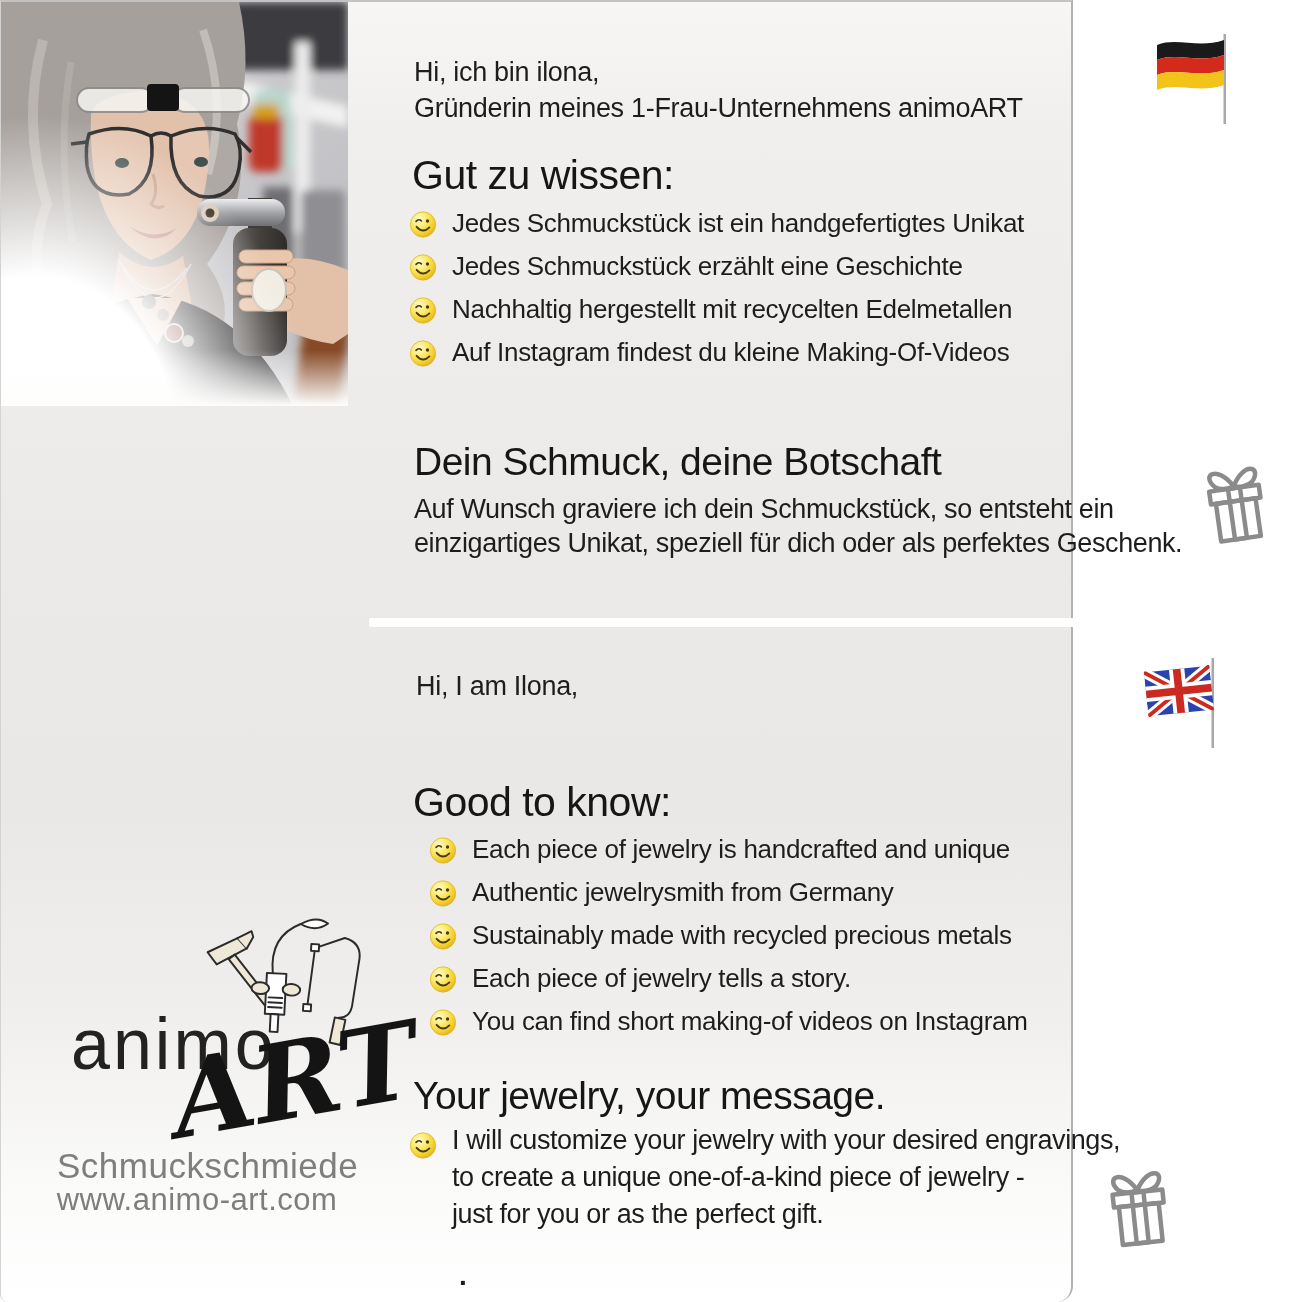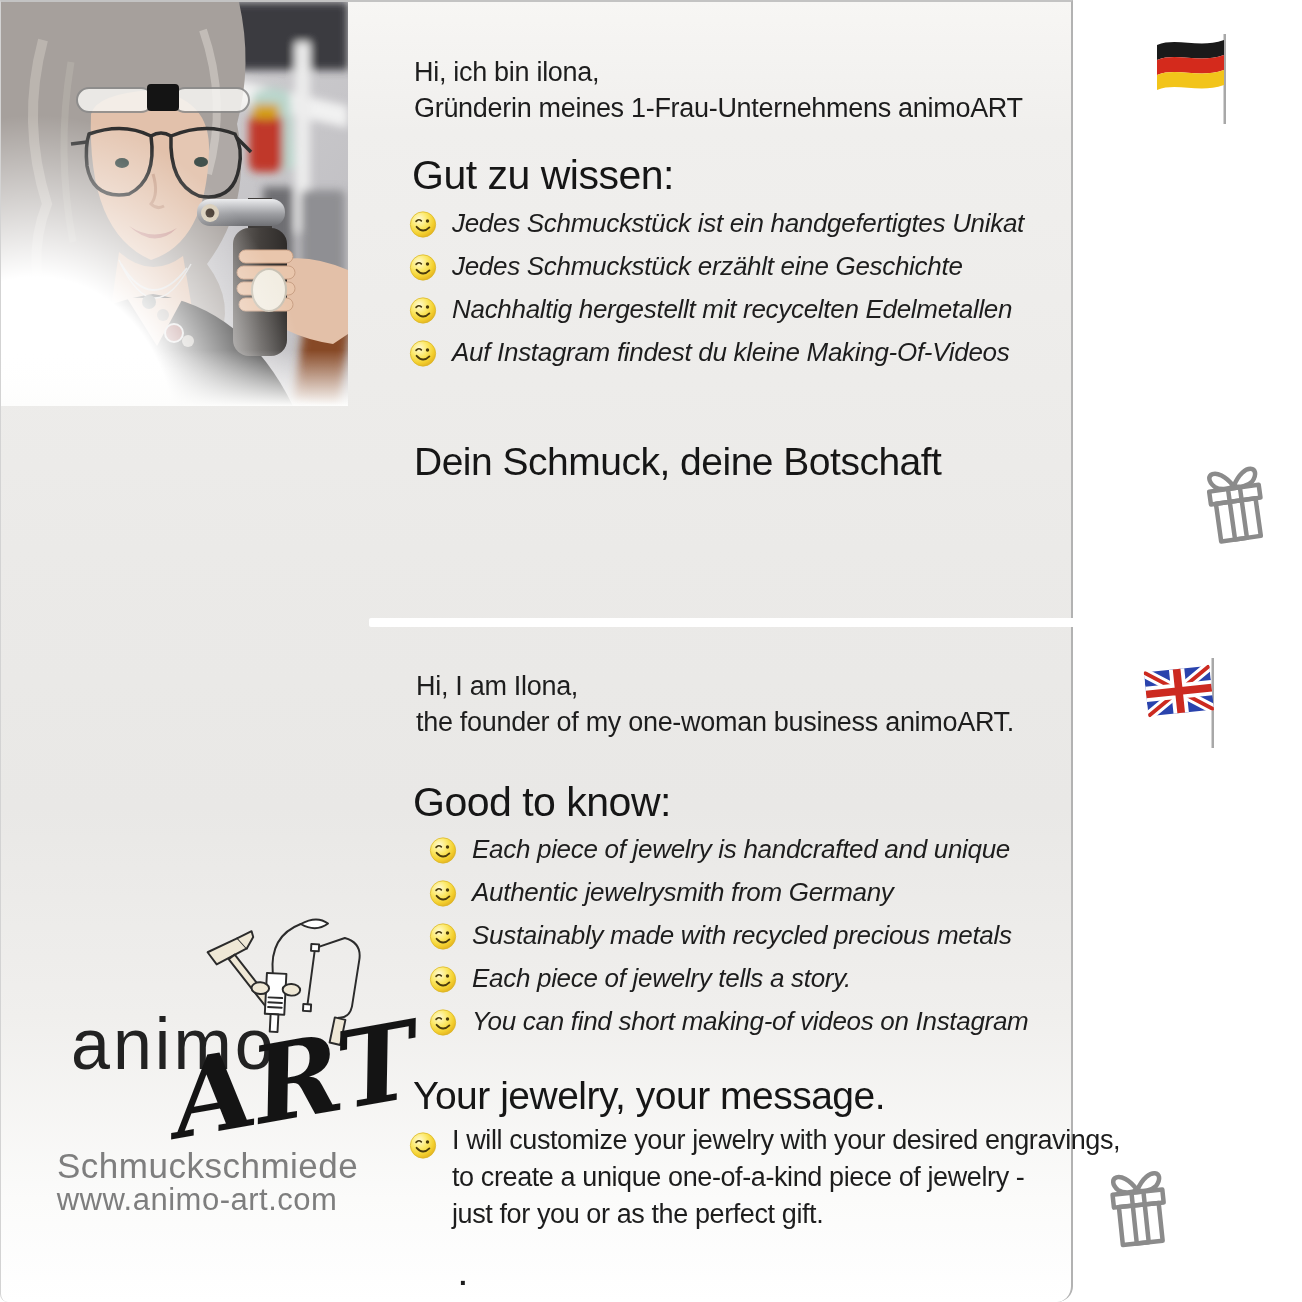--- a/index.html
+++ b/index.html
@@ -11,21 +11,21 @@
     border-top:2px solid #c3c3c3;border-right:2px solid #b2b2b2;border-left:1px solid #d3d3d3;
     border-bottom-right-radius:16px;border-bottom-left-radius:8px;
     color:#1d1d1d;
   }
   .abs{position:absolute;}
   .nowrap{white-space:nowrap;}
   .photo{position:absolute;left:0;top:0;width:347px;height:404px;display:block;}
   .intro{font-size:27px;line-height:36px;letter-spacing:-0.3px;}
   .heading{font-size:41px;line-height:44px;letter-spacing:-0.5px;color:#161616;}
   .subheading{font-size:39px;line-height:42px;letter-spacing:-0.5px;color:#161616;}
-  ul.bullets{list-style:none;margin:0;padding:0;font-style:italic;}
+  ul.bullets{list-style:none;margin:0;padding:0;}
   ul.bullets li{display:flex;align-items:center;height:43px;}
   .smiley{width:30px;height:30px;flex:0 0 30px;margin-right:14px;display:block;}
   .btxt{font-size:26px;letter-spacing:-0.3px;white-space:nowrap;}
   .bodytext{font-size:27px;line-height:34px;letter-spacing:-0.4px;}
   .divider{position:absolute;left:368px;top:616px;width:927px;height:9px;background:#ffffff;border-radius:2px;}
   .gift{width:64px;height:86px;display:block;}
   .gift-de{left:1203px;top:458px;transform:rotate(-8deg);}
   .gift-en{left:1106px;top:1162px;transform:rotate(-6deg);}
   .flag{width:92px;height:100px;display:block;}
   .flag-de{left:1146px;top:26px;}
@@ -200,20 +200,24 @@
     <li>
       <svg class="smiley" viewBox="0 0 32 32">
           <use href="#sym-smiley"></use>
         </svg>
       <span class="btxt">Auf Instagram findest du kleine Making-Of-Videos</span>
     </li>
   </ul>
 
   <div class="abs subheading nowrap" style="left:413px;top:439px;">Dein Schmuck, deine Botschaft</div>
 
+  <div class="abs bodytext nowrap" style="left:413px;top:490px;">
+    <div>Auf Wunsch graviere ich dein Schmuckstück, so entsteht ein</div>
+    <div>einzigartiges Unikat, speziell für dich oder als perfektes Geschenk.</div>
+  </div>
 
   <svg class="abs gift gift-de" viewBox="0 0 64 86">
       <use href="#sym-gift"></use>
     </svg>
 
   <div class="divider"></div>
 
   <svg class="abs flag flag-uk" viewBox="0 0 92 100">
     <rect x="70.5" y="6" width="2.5" height="90" fill="#a8a8a8"></rect>
     <g transform="rotate(-6 38 40)">
@@ -222,21 +226,20 @@
         <path d="M0,0 L60,40 M60,0 L0,40" stroke="#ffffff" stroke-width="9"></path>
         <path d="M0,0 L60,40 M60,0 L0,40" stroke="#cc2a20" stroke-width="3.5"></path>
         <path d="M30,0 V40 M0,20 H60" stroke="#ffffff" stroke-width="14"></path>
         <path d="M30,0 V40 M0,20 H60" stroke="#cc2a20" stroke-width="7"></path>
       </svg>
     </g>
   </svg>
 
   <div class="abs intro nowrap" style="left:415px;top:666px;">
     <div>Hi, I am Ilona,</div>
-    <div>the founder of my one-woman business animoART.</div>
   </div>
 
   <div class="abs heading nowrap" style="left:412px;top:778px;">Good to know:</div>
 
   <ul class="abs bullets" style="left:427px;top:826px;">
     <li>
       <svg class="smiley" viewBox="0 0 32 32">
           <use href="#sym-smiley"></use>
         </svg>
       <span class="btxt">Each piece of jewelry is handcrafted and unique</span>

